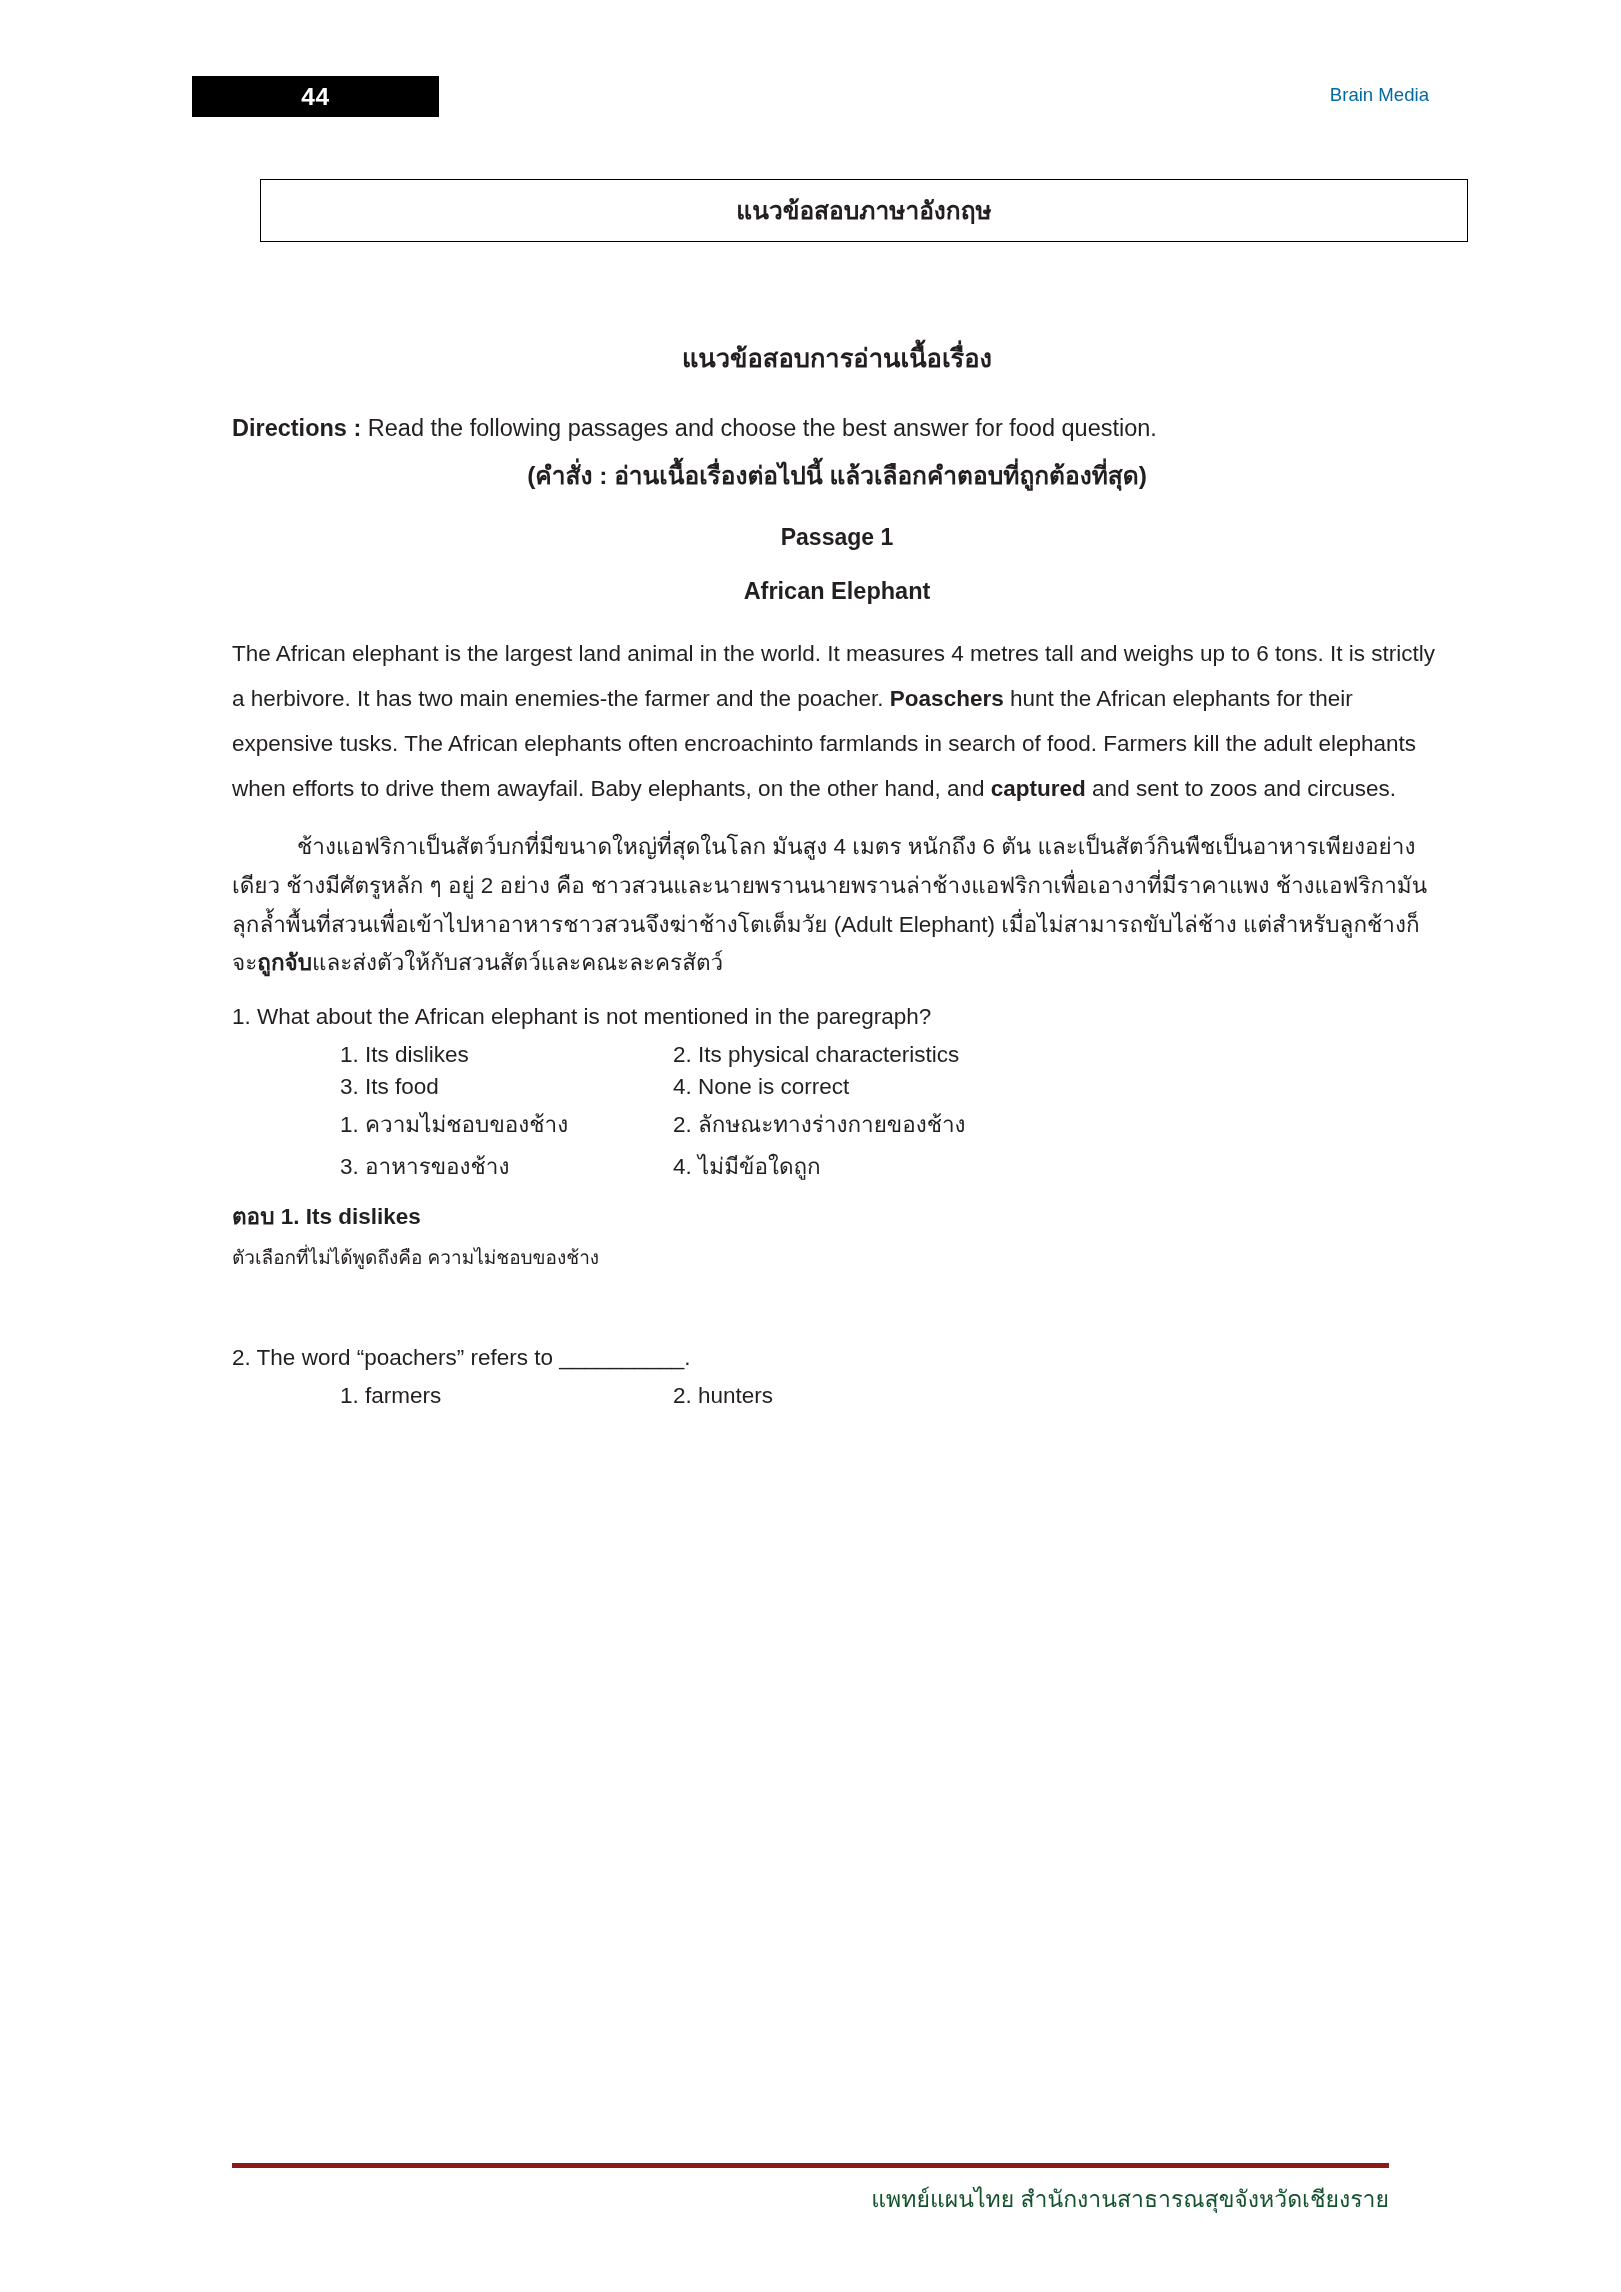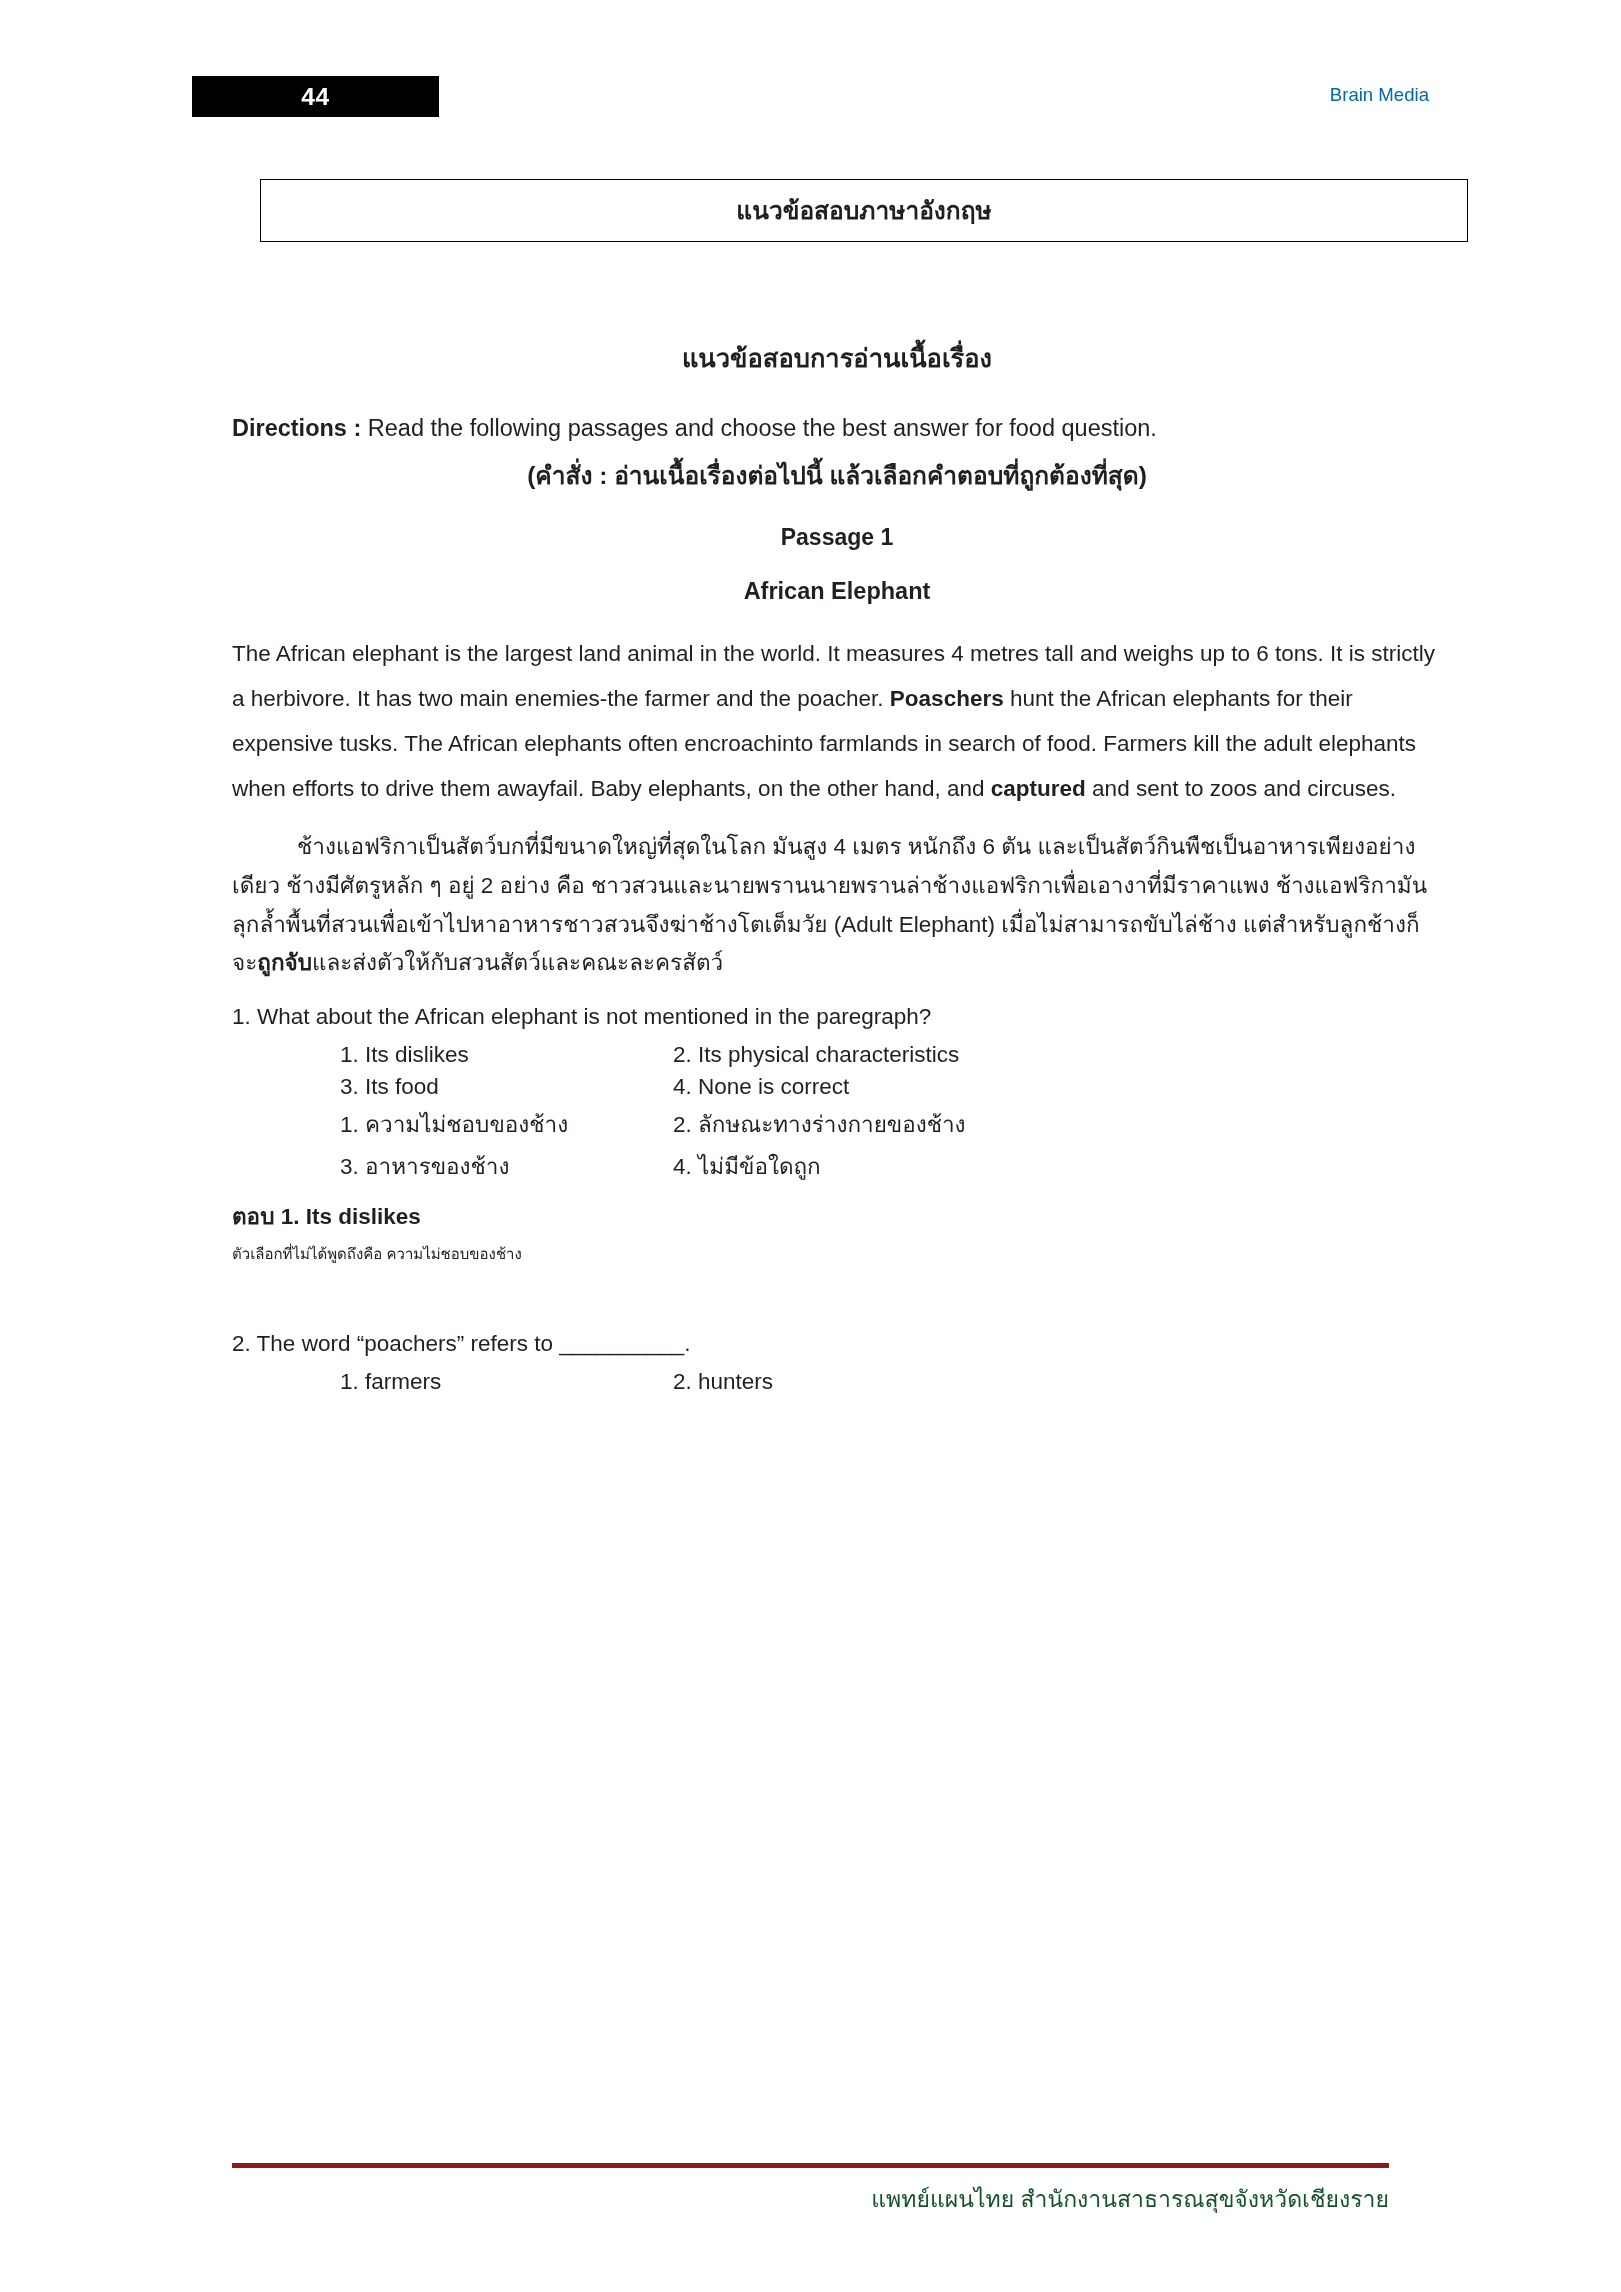--- a/index.html
+++ b/index.html
@@ -140,22 +140,22 @@
     font-size: 22.5px;
     line-height: 1.6;
     margin: 11.8px 0 7.8px 0;
   }
   .answer-line {
     font-size: 22.5px;
     font-weight: bold;
     margin: 13.7px 0 7.8px 0;
   }
   .explain {
-    font-size: 15px;
-    margin: 0 0 15px 0;
+    font-size: 19px;
+    margin: 0 0 23px 0;
   }
   .gap { height: 45px; }
 
   
   .footer-rule {
     position: absolute;
     left: 232px;
     right: 232px;
     bottom: 125px;
     height: 4.9px;

